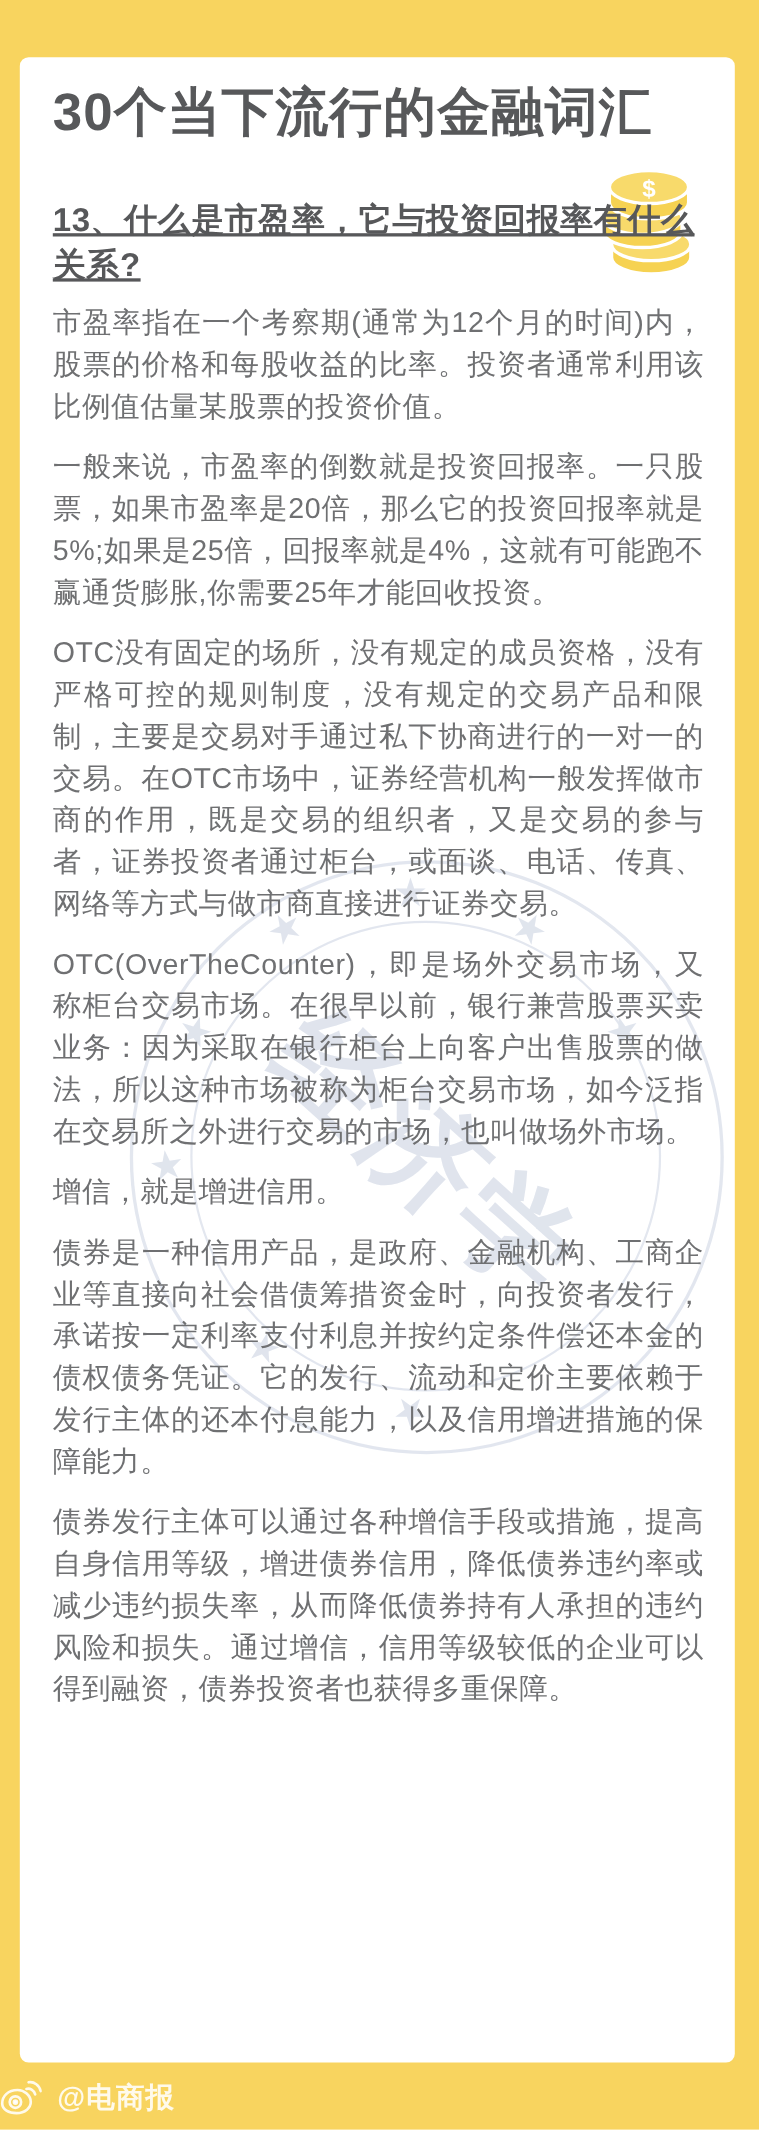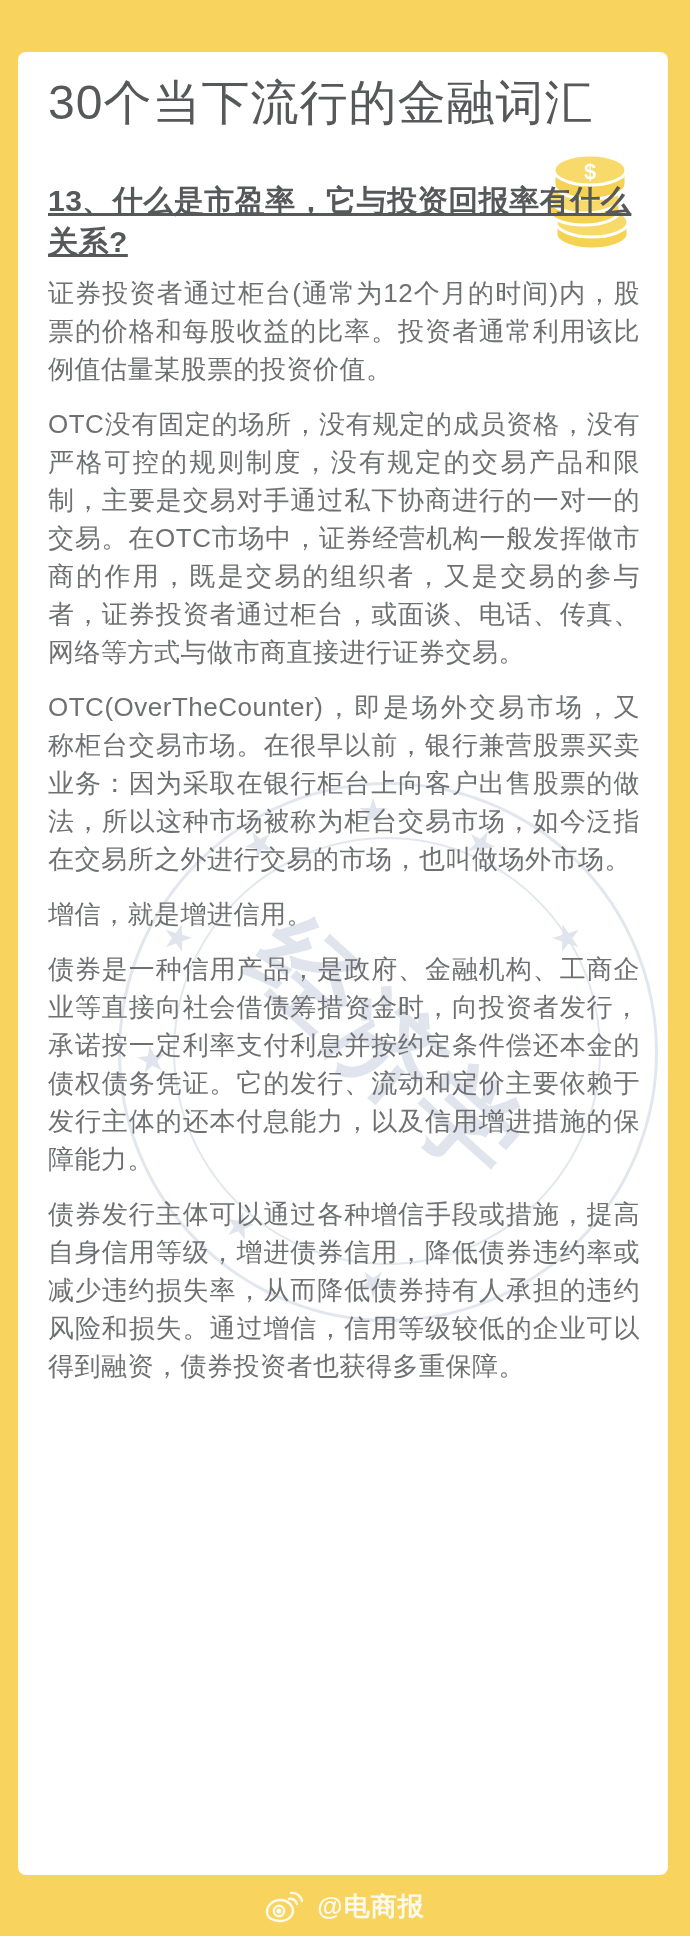--- a/index.html
+++ b/index.html
@@ -7,21 +7,21 @@
     width:690px;height:1936px;position:relative;overflow:hidden;
     background:#f8d45f;
     font-family:"Liberation Sans","DejaVu Sans",sans-serif;
   }
   .card{
     position:absolute;left:18px;top:52px;width:650px;height:1823px;
     background:#ffffff;border-radius:8px;overflow:hidden;
   }
   .content{position:relative;z-index:1;padding:20px 28px 0 30px;}
   .page-title{
-    font-size:48px;font-weight:normal;color:#57585a;
+    font-size:48px;font-weight:bold;color:#57585a;
     letter-spacing:1px;line-height:62px;margin:0;
   }
   .section-heading{
     font-size:30px;font-weight:bold;color:#57585a;
     line-height:41px;margin:50px 0 12px 0;letter-spacing:0.5px;
   }
   .section-heading.first{margin-top:46px;text-decoration:underline;}
   .para{
     font-size:26px;color:#6f7072;line-height:38px;
     margin:0 0 17px 0;letter-spacing:0.5px;text-align:justify;
@@ -43,21 +43,21 @@
   .wm-text{
     position:absolute;left:50%;top:50%;
     transform:translate(-50%,-50%) rotate(42deg);
     font-size:104px;font-weight:bold;color:#c7cfdf;white-space:nowrap;
     letter-spacing:6px;
   }
   .wm-star{position:absolute;color:#c7cfdf;font-size:36px;}
   
   .footer{
     position:absolute;left:0;bottom:12px;width:100%;z-index:2;
-    display:flex;align-items:center;justify-content:center;gap:14px;
+    display:flex;align-items:center;gap:14px;
   }
   .footer-handle{
     color:rgba(255,255,255,0.88);font-size:26px;font-weight:bold;
     letter-spacing:1px;
   }
   .weibo-icon{width:38px;height:32px;display:block;}
 </style>
 </head>
 <body>
 
@@ -86,21 +86,22 @@
       <path d="M18 36 a36 15 0 0 0 72 0 v-12 a36 15 0 0 0 -72 0 z"></path>
       <ellipse cx="54" cy="22" rx="36" ry="15" fill="#f8da6b"></ellipse>
     </g>
     <text x="54" y="31" text-anchor="middle" font-size="22" font-weight="bold" fill="#ffffff">$</text>
   </svg>
 
   <div class="content">
     <h1 class="page-title">30个当下流行的金融词汇</h1>
 
     <h2 class="section-heading first">13、什么是市盈率，它与投资回报率有什么关系?</h2>
-    <p class="para">证券投资者通过柜台(通常为12个月的时间)内，股票的价格和每股收益的比率。投资者通常利用该比例值估量某股票的投资价值。</p>
+    <p class="para">市盈率指在一个考察期(通常为12个月的时间)内，股票的价格和每股收益的比率。投资者通常利用该比例值估量某股票的投资价值。</p>
+    <p class="para">一般来说，市盈率的倒数就是投资回报率。一只股票，如果市盈率是20倍，那么它的投资回报率就是5%;如果是25倍，回报率就是4%，这就有可能跑不赢通货膨胀,你需要25年才能回收投资。</p>
 
     <p class="para">OTC没有固定的场所，没有规定的成员资格，没有严格可控的规则制度，没有规定的交易产品和限制，主要是交易对手通过私下协商进行的一对一的交易。在OTC市场中，证券经营机构一般发挥做市商的作用，既是交易的组织者，又是交易的参与者，证券投资者通过柜台，或面谈、电话、传真、网络等方式与做市商直接进行证券交易。</p>
     <p class="para">OTC(OverTheCounter)，即是场外交易市场，又称柜台交易市场。在很早以前，银行兼营股票买卖业务：因为采取在银行柜台上向客户出售股票的做法，所以这种市场被称为柜台交易市场，如今泛指在交易所之外进行交易的市场，也叫做场外市场。</p>
 
     <p class="para">增信，就是增进信用。</p>
     <p class="para">债券是一种信用产品，是政府、金融机构、工商企业等直接向社会借债筹措资金时，向投资者发行，承诺按一定利率支付利息并按约定条件偿还本金的债权债务凭证。它的发行、流动和定价主要依赖于发行主体的还本付息能力，以及信用增进措施的保障能力。</p>
     <p class="para">债券发行主体可以通过各种增信手段或措施，提高自身信用等级，增进债券信用，降低债券违约率或减少违约损失率，从而降低债券持有人承担的违约风险和损失。通过增信，信用等级较低的企业可以得到融资，债券投资者也获得多重保障。</p>
 
   </div>
 </div>

